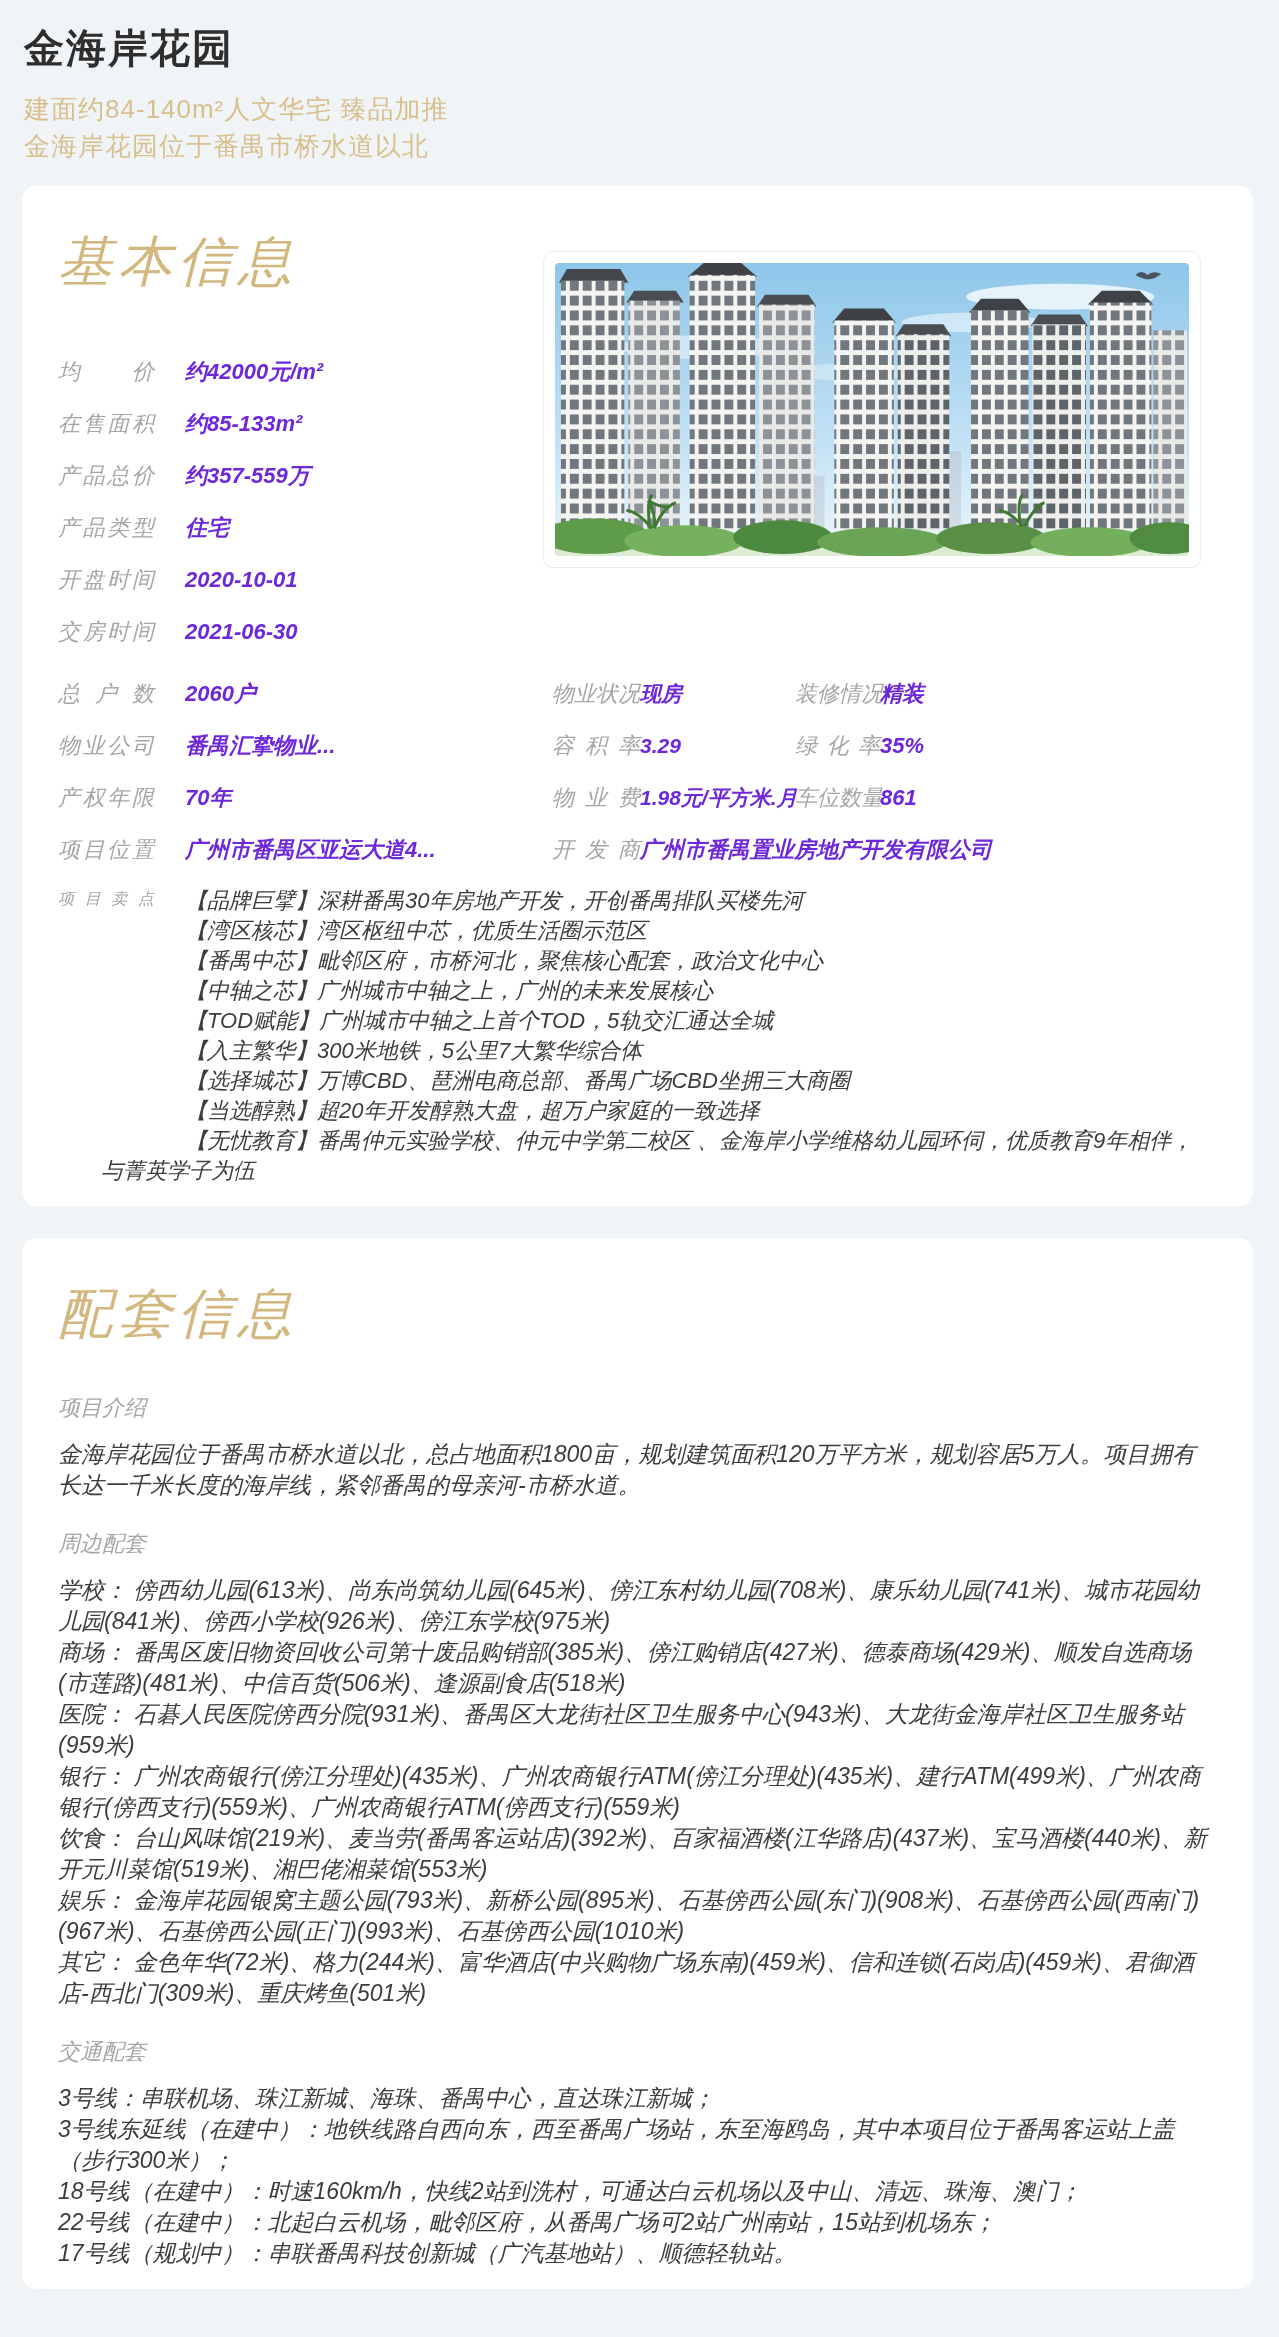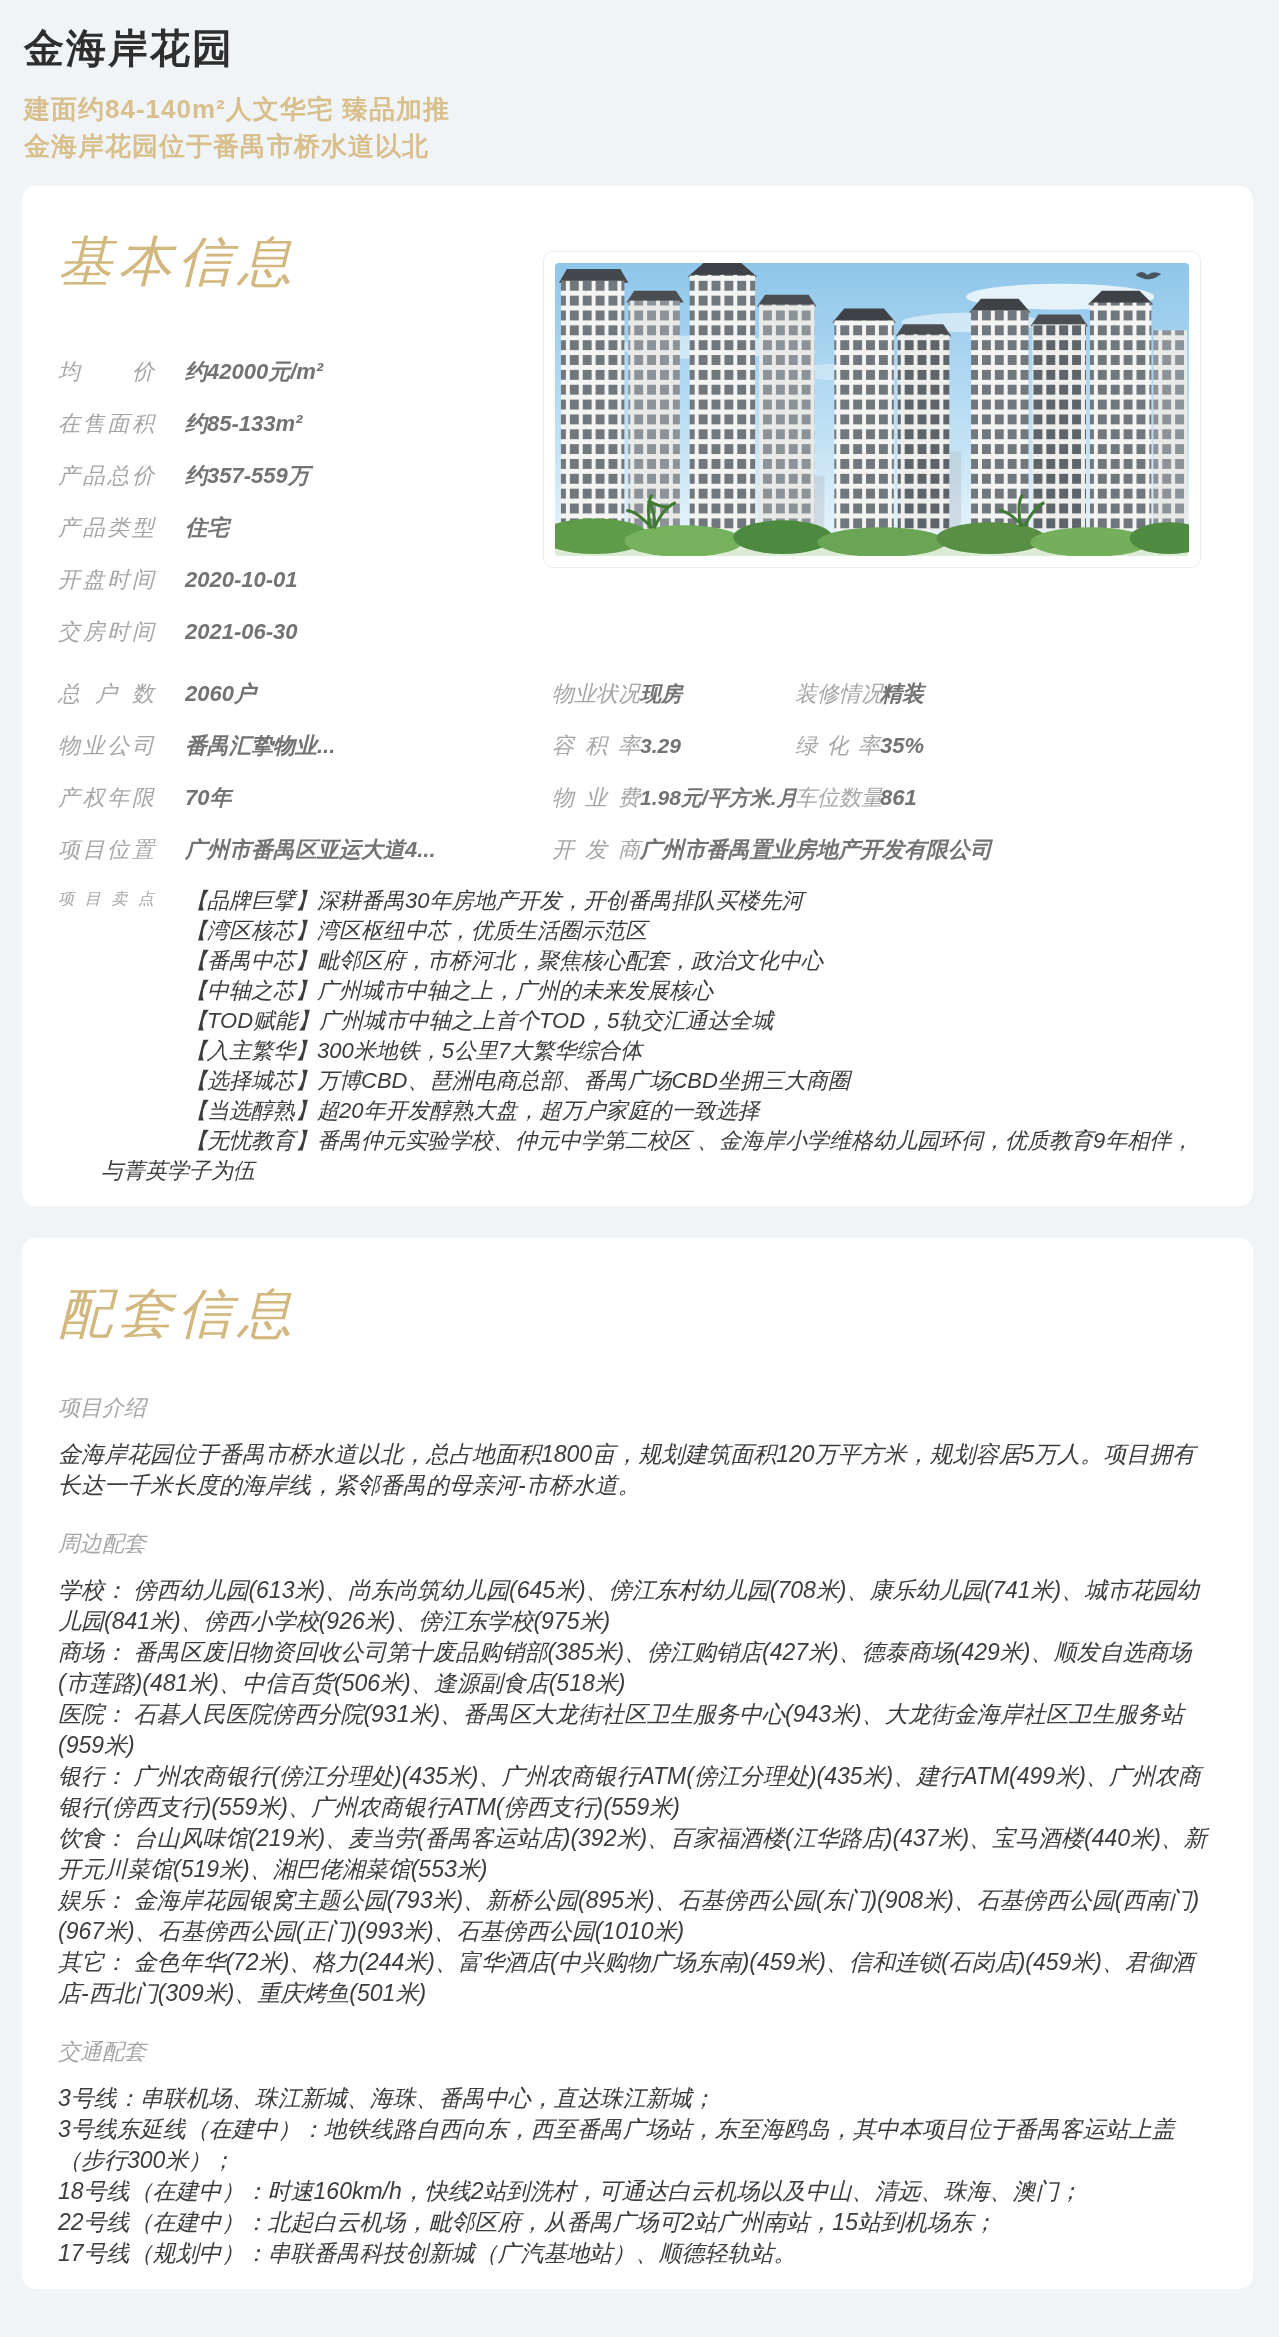--- a/index.html
+++ b/index.html
@@ -13,21 +13,21 @@
   .page { width:1279px; padding:0 26px 32px 22px; }
 
   
   .page-header { padding:20px 0 0 2px; }
   .page-title {
     margin:3px 0 16px; font-size:40px; line-height:52px;
     font-weight:700; color:#2e2e2e; letter-spacing:2px;font-family:Liberation Serif, serif;
   }
   .tagline {
     margin:0; font-size:26px; line-height:37px;
-    color:#d8bf8c; letter-spacing:1px; font-weight:700;
+    color:#d8bf8c; letter-spacing:1px; font-weight:400;
   }
 
   
   .card {
     background:#ffffff; border-radius:14px;
     margin-top:21px; padding:40px 40px 20px 36px;
     position:relative;
     font-style:italic;
   }
   .card + .card { margin-top:32px; }
@@ -35,21 +35,21 @@
     margin:0 0 50px; font-size:54px; line-height:70px;
     color:#d2b77e; font-weight:500; letter-spacing:6px;
   }
 
   
   .info-row { display:flex; align-items:center; height:52px; font-size:22px; white-space:nowrap; }
   .lbl {
     flex:none; width:96px; margin-right:31px; color:#a6a6a6;
     text-align:justify; text-align-last:justify; font-weight:400;
   }
-  .val { color:#737373; font-weight:600; }
+  .val { color:#6d28d9; font-weight:600; }
   .left-col { width:485px; }
   .v1 { flex:none; width:367px; overflow:hidden; }
   .lbl-b { flex:none; width:88px; margin-right:0; }
   .v2 { flex:none; width:155px; font-size:21px; overflow:visible; }
   .lbl-c { flex:none; width:85px; margin-right:0; }
   .v3 { flex:1; }
   .v-wide { flex:1; width:auto; overflow:visible; }
   .grid-block { margin-top:10px; }
 
   

